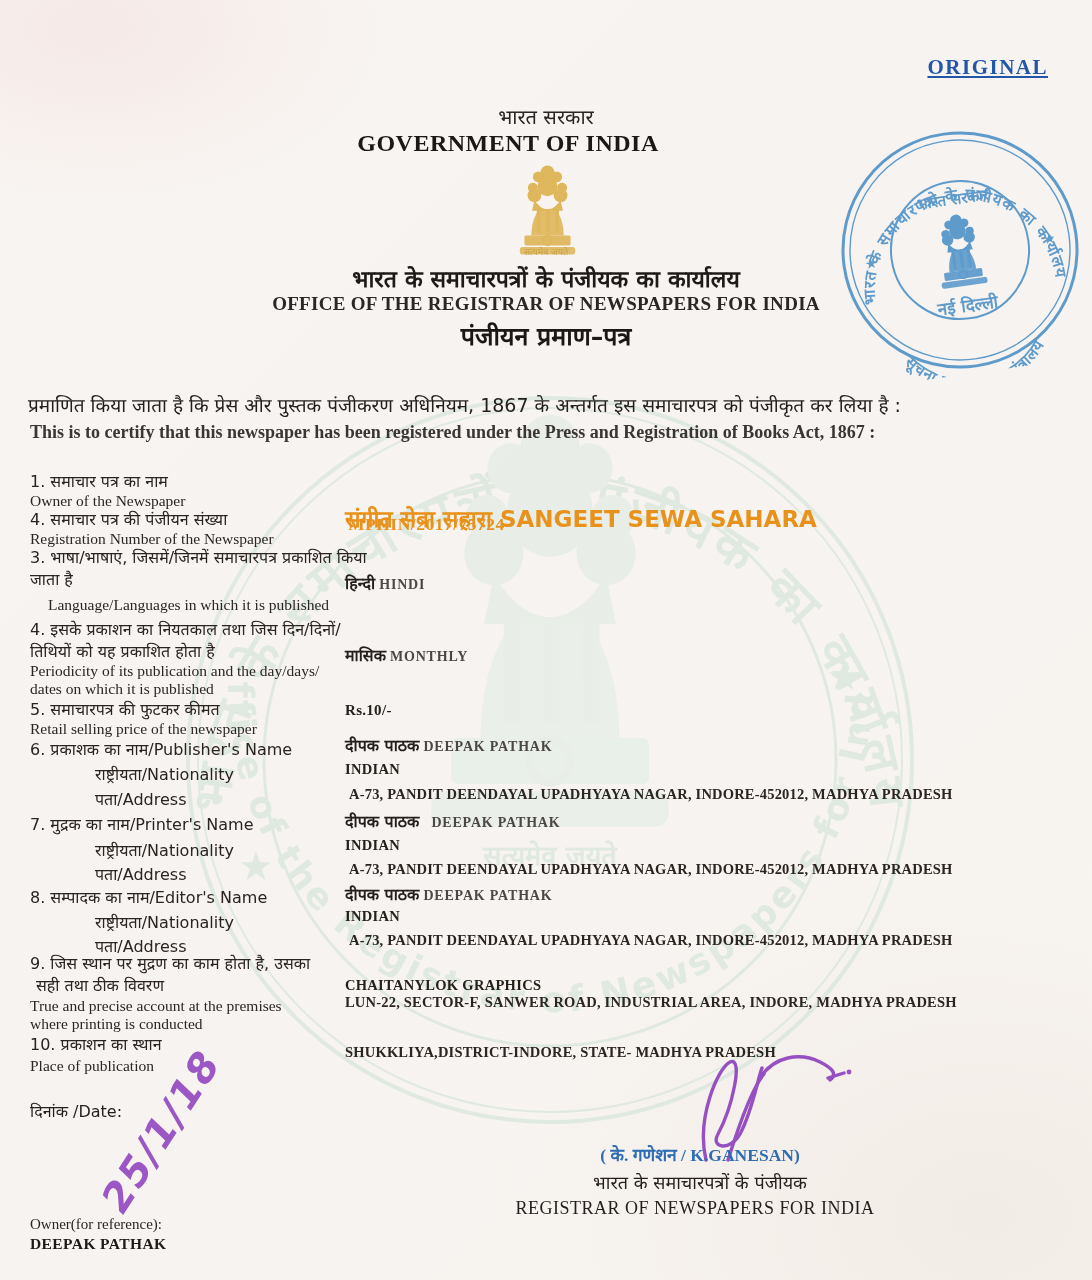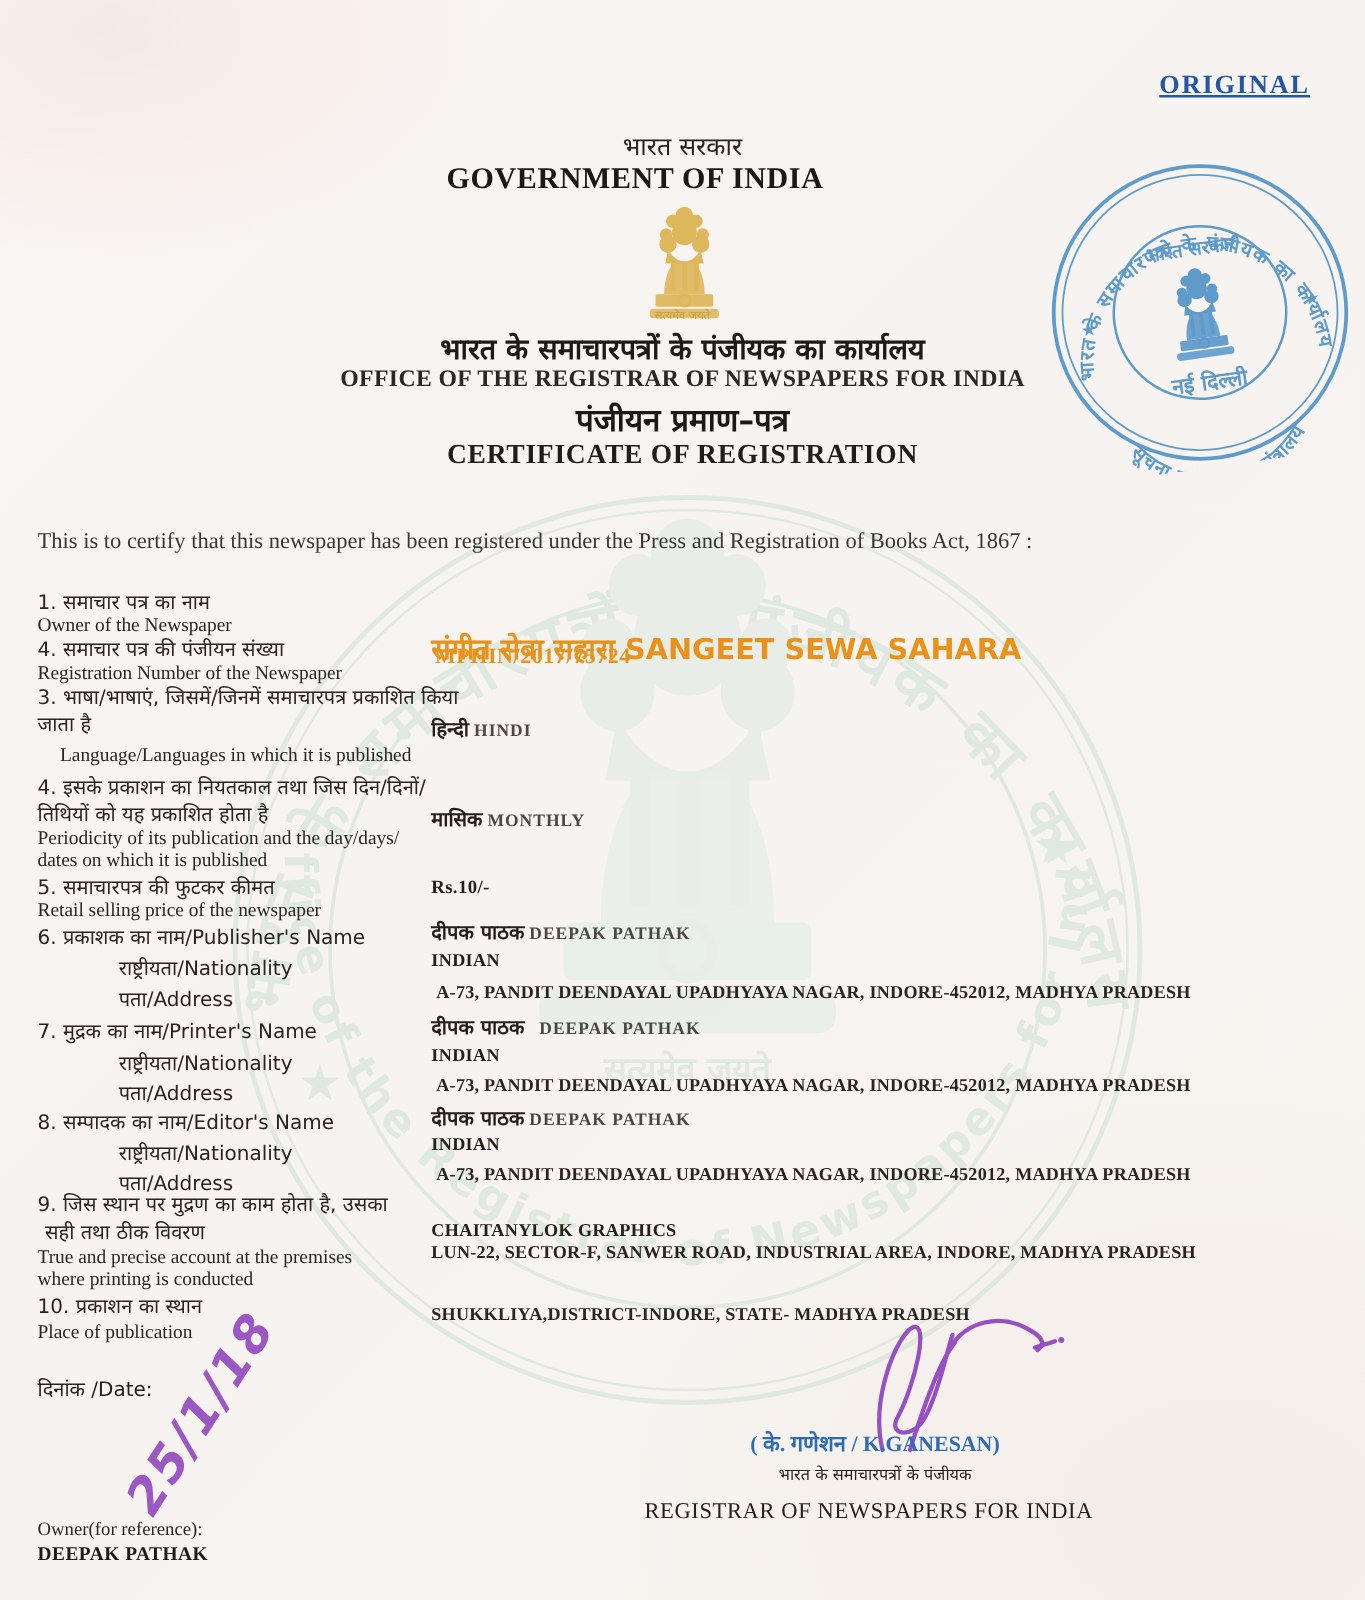--- a/index.html
+++ b/index.html
@@ -16,32 +16,32 @@
   .center{text-align:center;}
   
   .original{color:#2456a8;font-weight:bold;font-size:21px;letter-spacing:1.5px;text-decoration:underline;}
   .govt-hi{font-size:20px;color:#2a2522;}
   .govt-en{font-size:24px;font-weight:bold;letter-spacing:.5px;color:#1c1816;}
   .office-hi{font-size:23px;font-weight:bold;color:#1e1a17;}
   .office-en{font-size:19px;font-weight:bold;letter-spacing:.3px;color:#2b2724;}
   .cert-hi{font-size:25px;font-weight:bold;color:#1c1816;}
   .cert-en{font-size:22px;font-weight:bold;letter-spacing:.6px;color:#211d1a;}
   .intro-hi{font-size:19px;color:#221e1b;}
-  .intro-en{font-size:18px;color:#3a3633;}
+  .intro-en{font-size:18px;color:#3a3633;font-weight:bold;}
   
   .lbl-hi{font-size:16px;color:#2a2320;}
   .lbl-en{font-size:15.5px;color:#2a2623;}
   .val-orange{color:#e8921c;font-weight:bold;font-size:18px;}
   .val-hi{font-weight:bold;font-size:16px;color:#241f1c;}
   .val-en{font-weight:bold;font-size:14px;color:#4c4744;letter-spacing:.8px;}
   .val-dark{font-weight:bold;font-size:14.5px;color:#252019;letter-spacing:.3px;}
   .val-addr{font-weight:bold;font-size:14.5px;color:#2b2420;letter-spacing:.2px;}
   
   .signer{color:#2e6db4;font-weight:bold;font-size:17.5px;}
-  .title-hi{font-size:13px;color:#241f1c;}
+  .title-hi{font-size:18px;color:#241f1c;}
   .title-en{font-size:18px;letter-spacing:.5px;color:#241f1c;}
   .owner-lbl{font-size:15px;color:#2a2623;}
   .owner-name{font-size:15.5px;font-weight:bold;color:#1e1a17;letter-spacing:.4px;}
   .date-lbl{font-size:16px;color:#241f1c;}
   .hand-date{
     color:#8b3dbd;font-size:40px;font-weight:bold;font-style:italic;
     font-family:"DejaVu Sans",sans-serif;transform:rotate(-57deg);transform-origin:left top;
     opacity:.85;letter-spacing:2px;
   }
   .wm{pointer-events:none;}
@@ -106,21 +106,20 @@
   <svg class="abs" style="left:490px;top:160px;opacity:.8" width="115" height="100" viewBox="0 0 100 130">
     <g style="color:#d9a838">
         <use href="#lioncap"></use>
       </g>
   </svg>
   <div class="abs dev center" style="left:0;width:1092px;top:245px;font-size:9px;color:#c3a145">सत्यमेव जयते</div>
 
   <div class="abs office-hi dev center" style="left:0;width:1092px;top:262px">भारत के समाचारपत्रों के पंजीयक का कार्यालय</div>
   <div class="abs office-en center" style="left:0;width:1092px;top:293px">OFFICE OF THE REGISTRAR OF NEWSPAPERS FOR INDIA</div>
   <div class="abs cert-hi dev center" style="left:0;width:1092px;top:318px">पंजीयन प्रमाण–पत्र</div>
-  <div class="abs cert-en center" style="left:0;width:1092px;top:350px">CERTIFICATE OF REGISTRATION</div>
 
   <svg class="abs" style="left:836px;top:126px;transform:rotate(-8deg);opacity:.88" width="248" height="248" viewBox="0 0 248 248">
     <g fill="none" stroke="#4a8fc7">
       <circle cx="124" cy="124" r="117" stroke-width="3"></circle>
       <circle cx="124" cy="124" r="110" stroke-width="1.4"></circle>
       <circle cx="124" cy="124" r="69" stroke-width="2"></circle>
     </g>
     <defs>
       <path id="st-top" d="M 33 165 A 91 91 0 1 1 215 165"></path>
       <path id="st-bot" d="M 40 150 A 88 88 0 1 0 208 150"></path>
@@ -133,20 +132,21 @@
     </text>
     <text x="34" y="130" font-size="14" fill="#4a8fc7" text-anchor="middle">★</text>
     <text x="214" y="130" font-size="14" fill="#4a8fc7" text-anchor="middle">★</text>
     <text x="124" y="78" font-size="15" fill="#4a8fc7" text-anchor="middle" class="dev" style="font-weight:bold">भारत सरकार</text>
     <g style="color:#4a8fc7">
       <use href="#lioncap" transform="translate(92,84) scale(0.64,0.62)"></use>
     </g>
     <text x="124" y="186" font-size="17" fill="#4a8fc7" text-anchor="middle" class="dev" style="font-weight:bold">नई दिल्ली</text>
   </svg>
 
+  <div class="abs intro-hi dev" style="left:28px;top:392px;width:1050px">प्रमाणित किया जाता है कि प्रेस और पुस्तक पंजीकरण अधिनियम, 1867 के अन्तर्गत इस समाचारपत्र को पंजीकृत कर लिया है :</div>
   <div class="abs intro-en" style="left:30px;top:422px;width:1040px">This is to certify that this newspaper has been registered under the Press and Registration of Books Act, 1867 :</div>
 
   <div class="abs lbl-hi dev" style="left:30px;top:470px">1. समाचार पत्र का नाम</div>
   <div class="abs lbl-en" style="left:30px;top:492px">Owner of the Newspaper</div>
 
   <div class="abs lbl-hi dev" style="left:30px;top:508px">4. समाचार पत्र की पंजीयन संख्या</div>
   <div class="abs lbl-en" style="left:30px;top:530px">Registration Number of the Newspaper</div>
 
   <div class="abs lbl-hi dev" style="left:30px;top:546px">3. भाषा/भाषाएं, जिसमें/जिनमें समाचारपत्र प्रकाशित किया</div>
   <div class="abs lbl-hi dev" style="left:30px;top:568px">जाता है</div>

